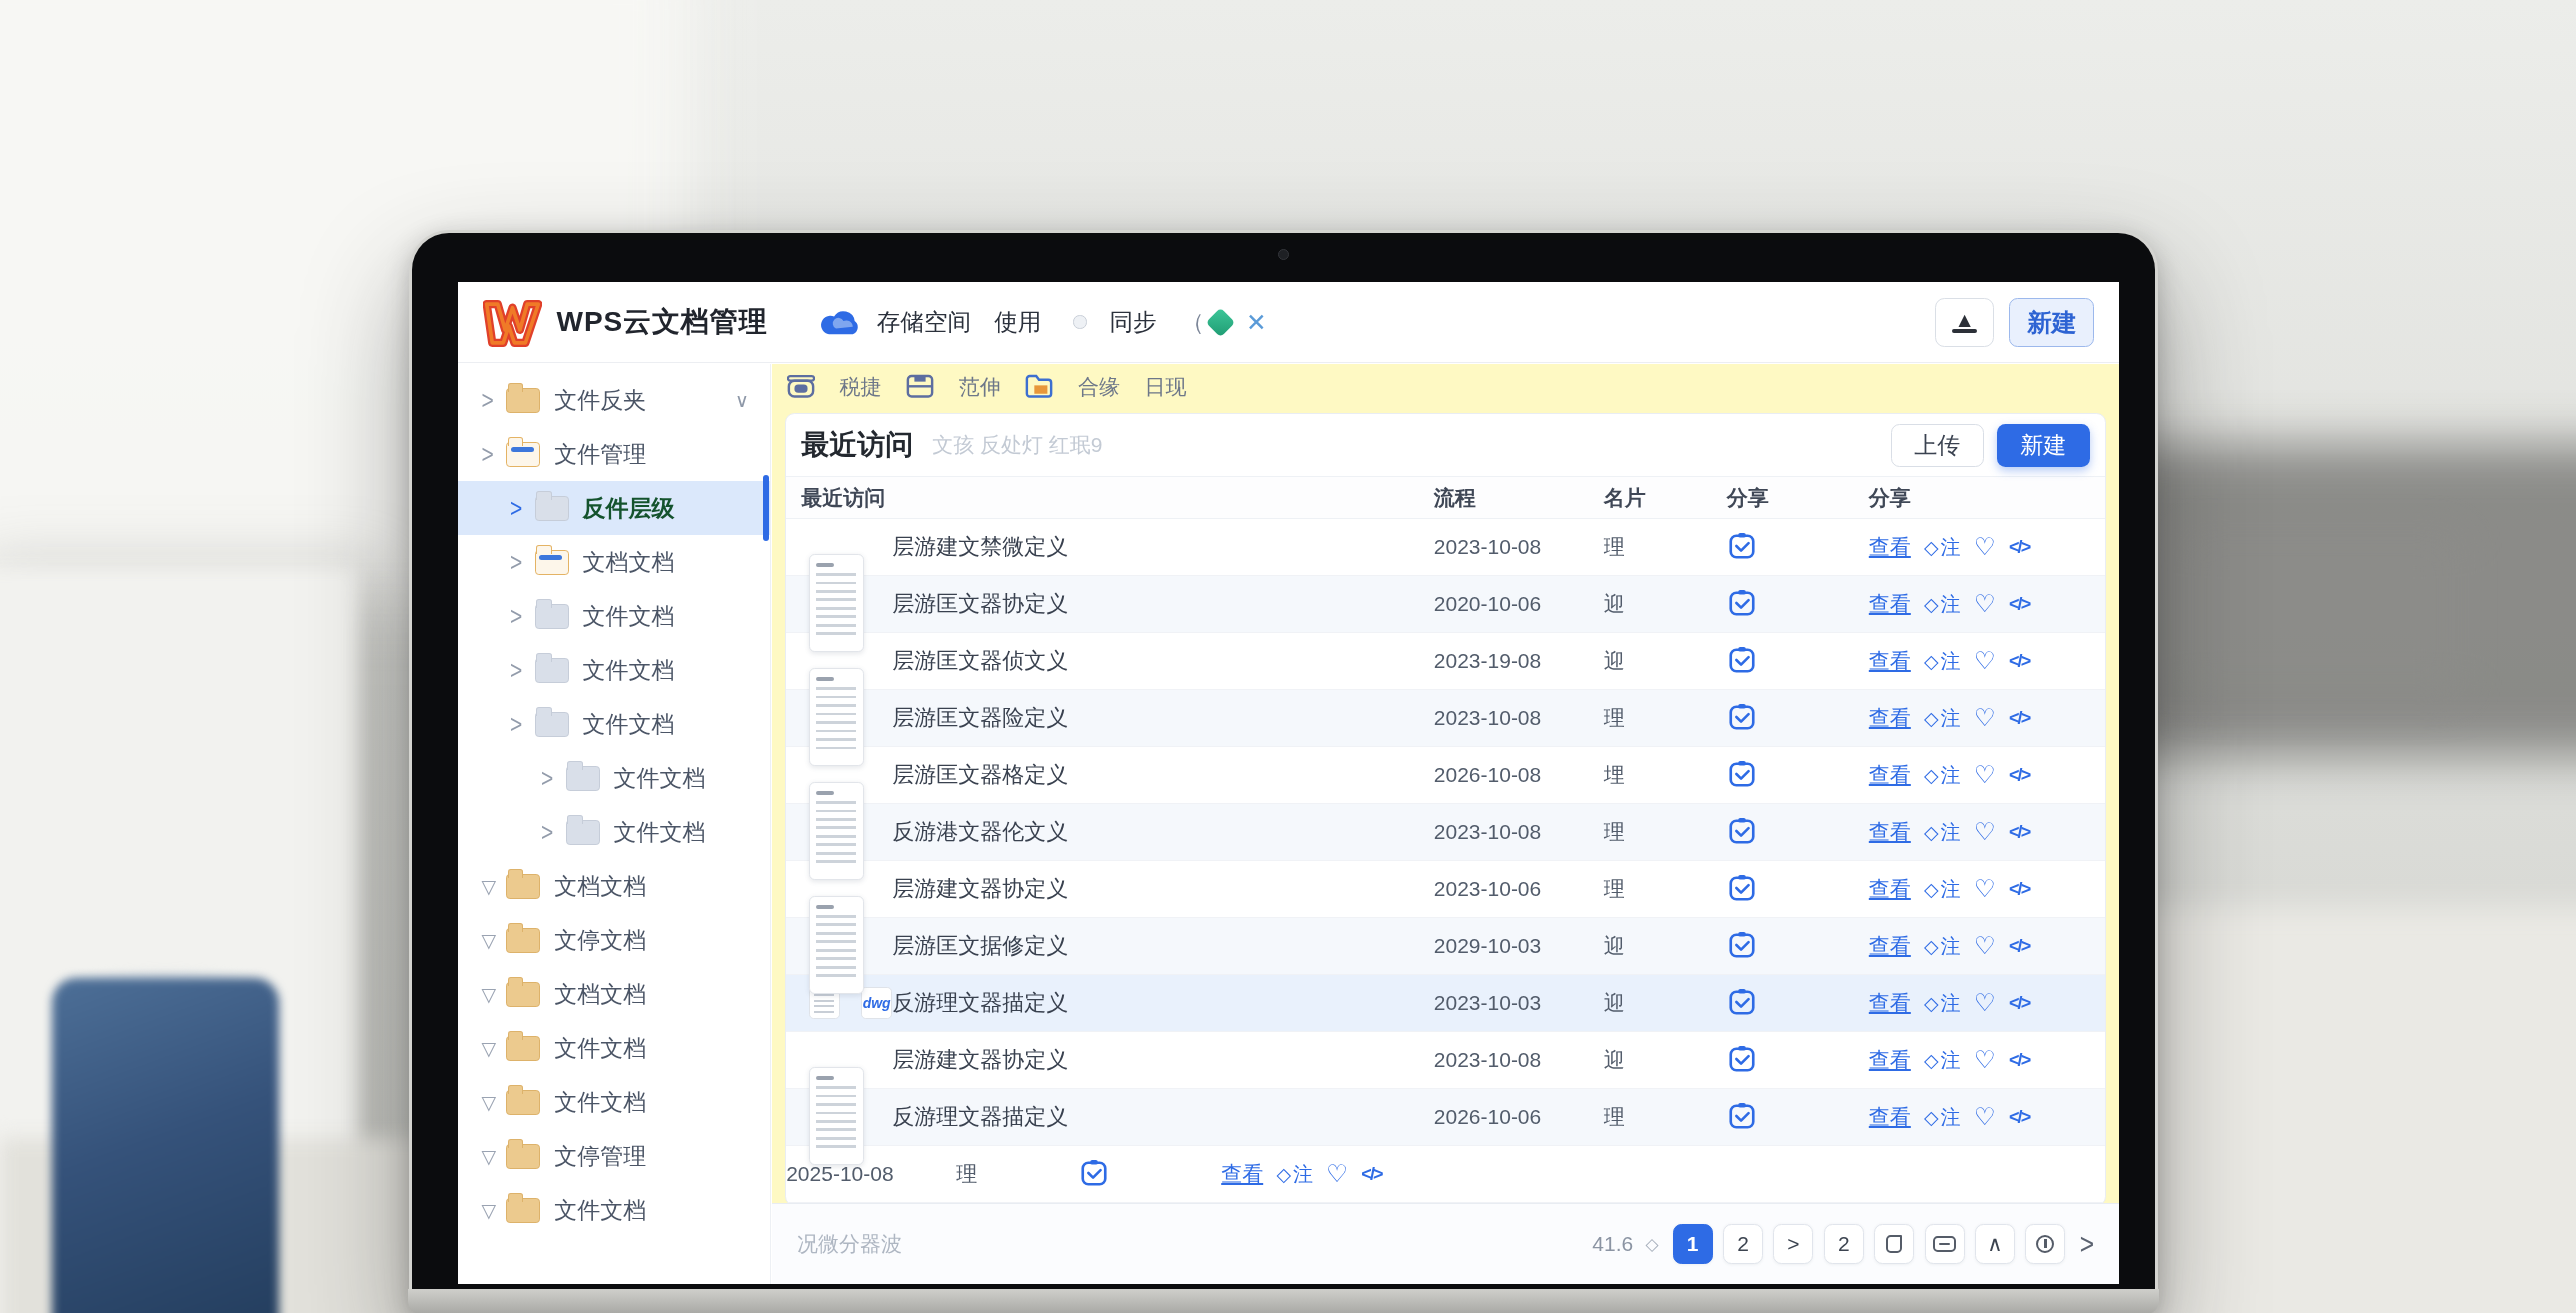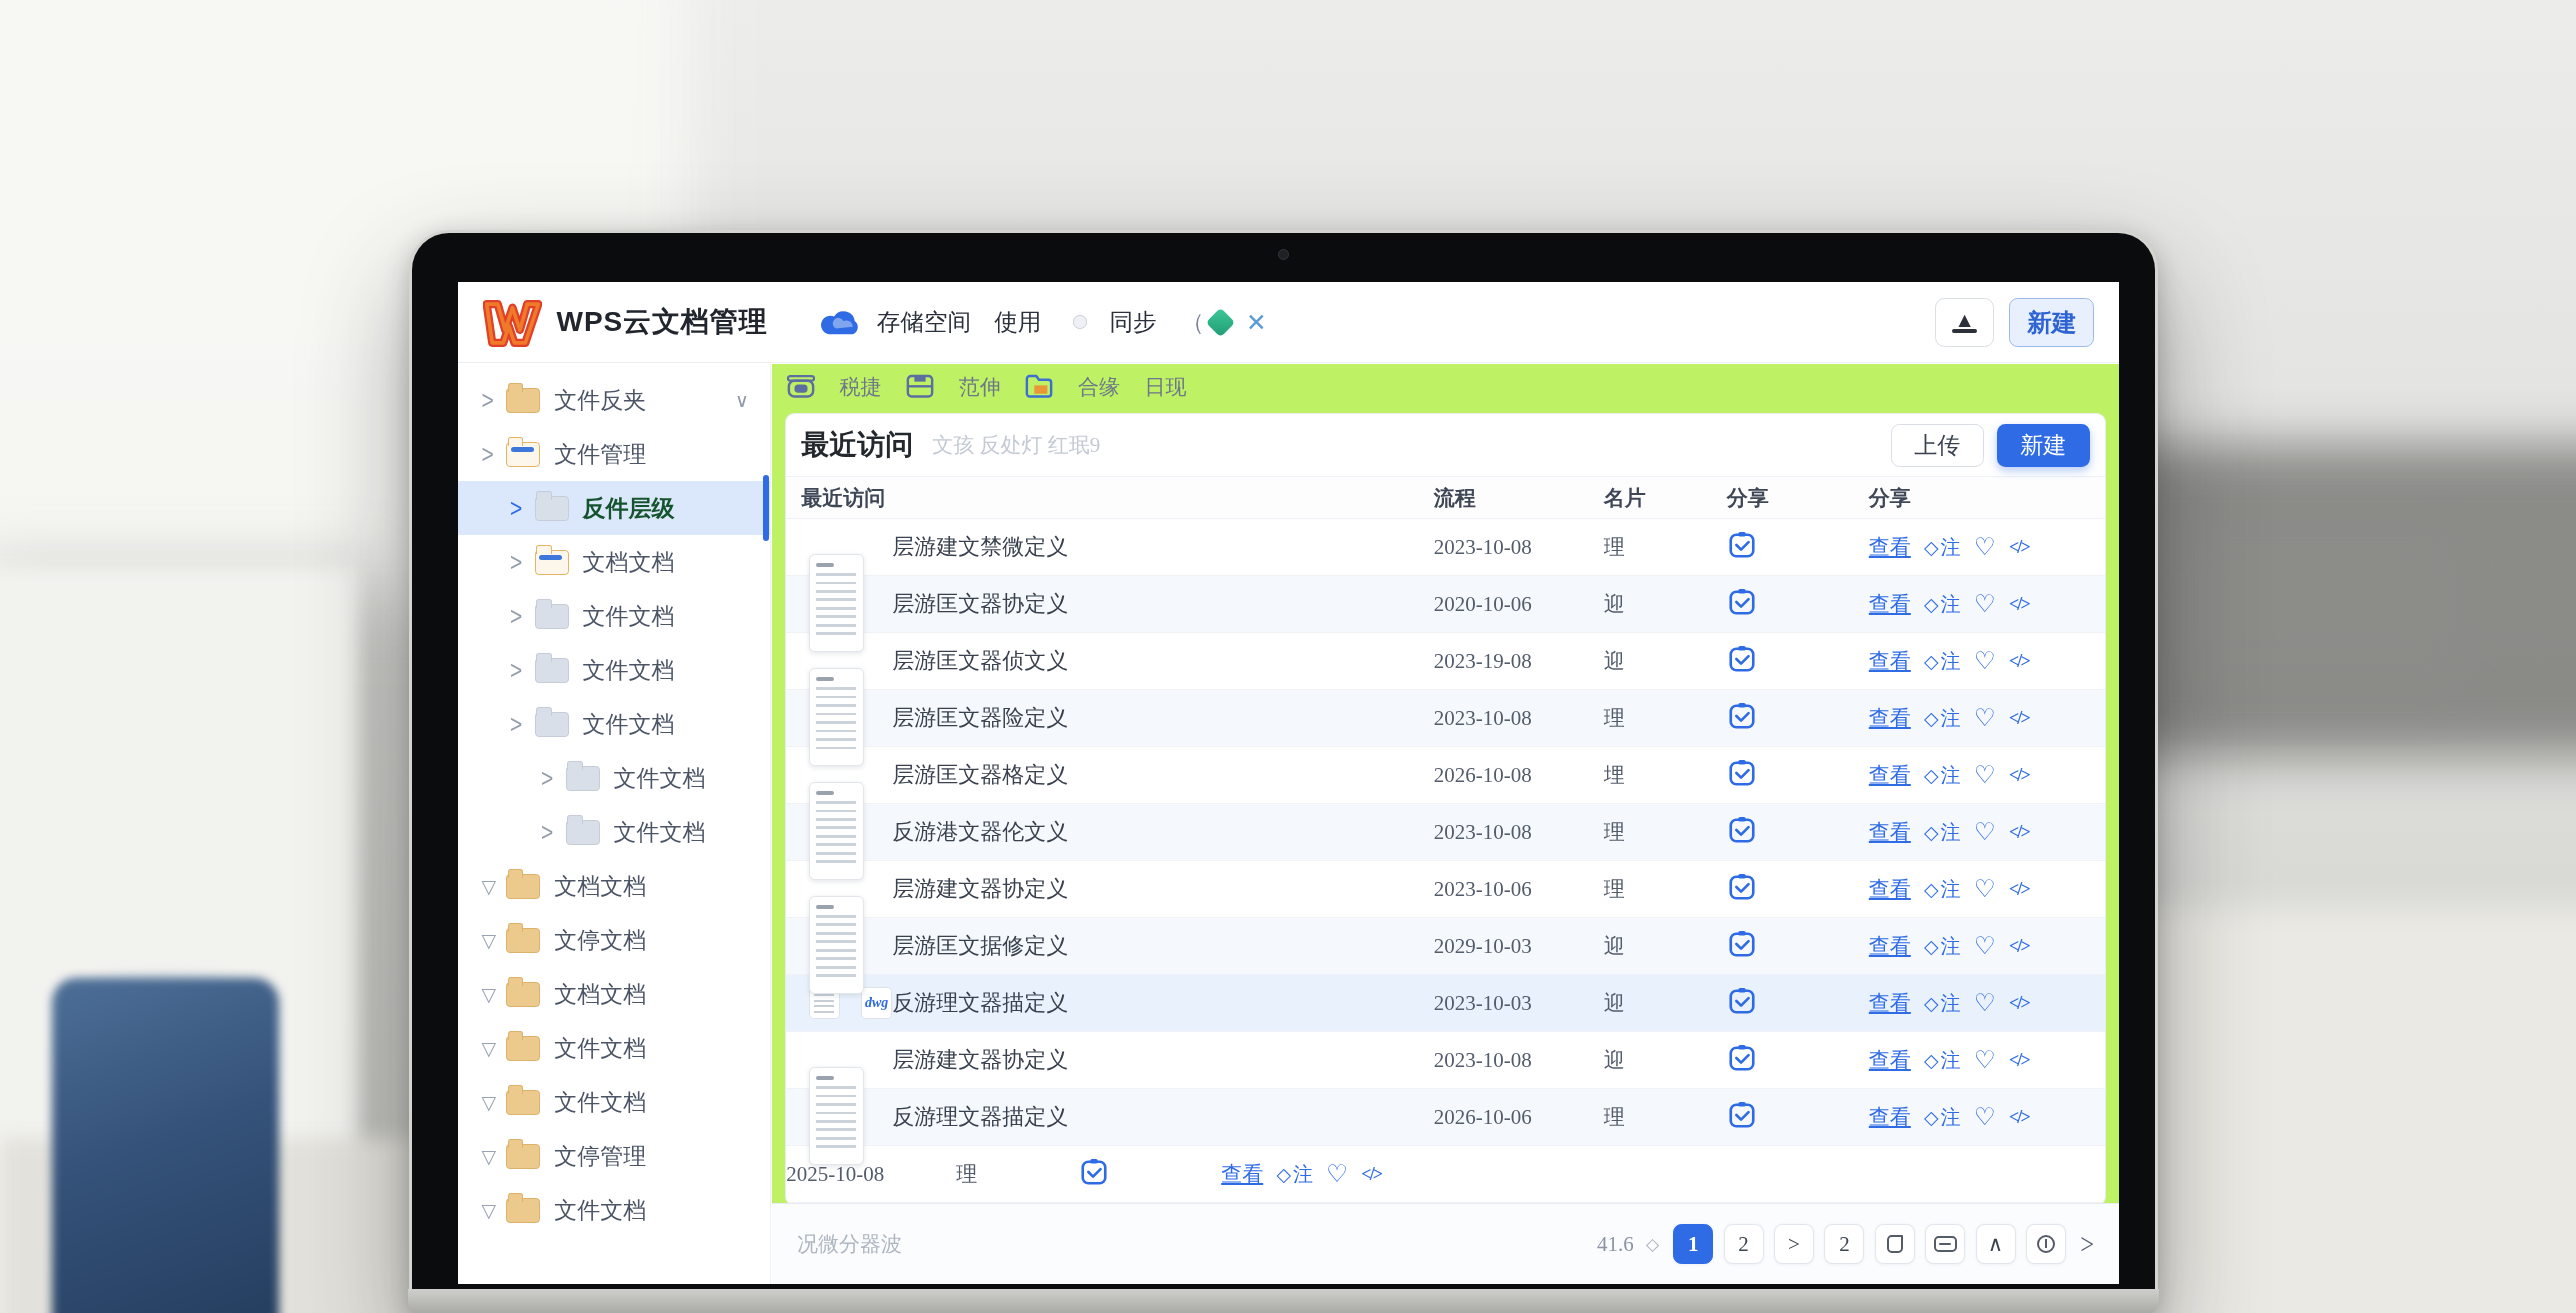--- a/index.html
+++ b/index.html
@@ -56,21 +56,21 @@
   .f-yellow { background:#ecca8e; border:0.9px solid #ddb26a; }
   .f-gray { background:#d9dfe9; border:0.9px solid #c6cdd9; }
   .f-outline { background:#fdf6ea; border:1.9px solid #e4b364; }
   .f-outline::after { content:""; position:absolute; left:3.8px; top:4.7px; width:23px; height:4.7px; border-radius:2.8px; background:#3d77dc; }
   .tree-label { font-size:23px; color:#4b5566; white-space:nowrap; }
   .tree-item.selected .tree-label { color:#14532d; font-weight:bold; }
   .tree-caret-right { margin-left:auto; margin-right:21px; font-size:19px; color:#8e98a8; }
   .side-scroll { position:absolute; right:0.9px; top:111px; width:6.6px; height:66px; background:#2e6be5; border-radius:3.8px; }
 
   
-  .main { position:absolute; left:314px; top:82px; right:0; bottom:0; background:#bef264;font-family:Liberation Serif, serif; }
+  .main { position:absolute; left:314px; top:82px; right:0; bottom:0; background:#fef9c3; }
   .toolbar { position:absolute; left:0; top:0; right:0; height:45px; display:flex; align-items:center; padding-left:15px; gap:24.6px; }
   .tb-ico { width:28px; height:24.6px; }
   .tb-label { font-size:21px; color:#6d7789; }
 
   
   .card { position:absolute; left:13.2px; right:13.2px; top:49px; height:793px; background:#fff; border:0.9px solid #e9edf3; border-radius:9.4px; overflow:hidden; }
   .card-head { height:62px; display:flex; align-items:center; padding:0 15px; }
   .card-title { font-size:28px; font-weight:bold; color:#23282f; }
   .card-sub { margin-left:19px; font-size:21px; color:#c3cad4; }
   .head-btns { margin-left:auto; display:flex; gap:13.2px;align-items:flex-end; }

